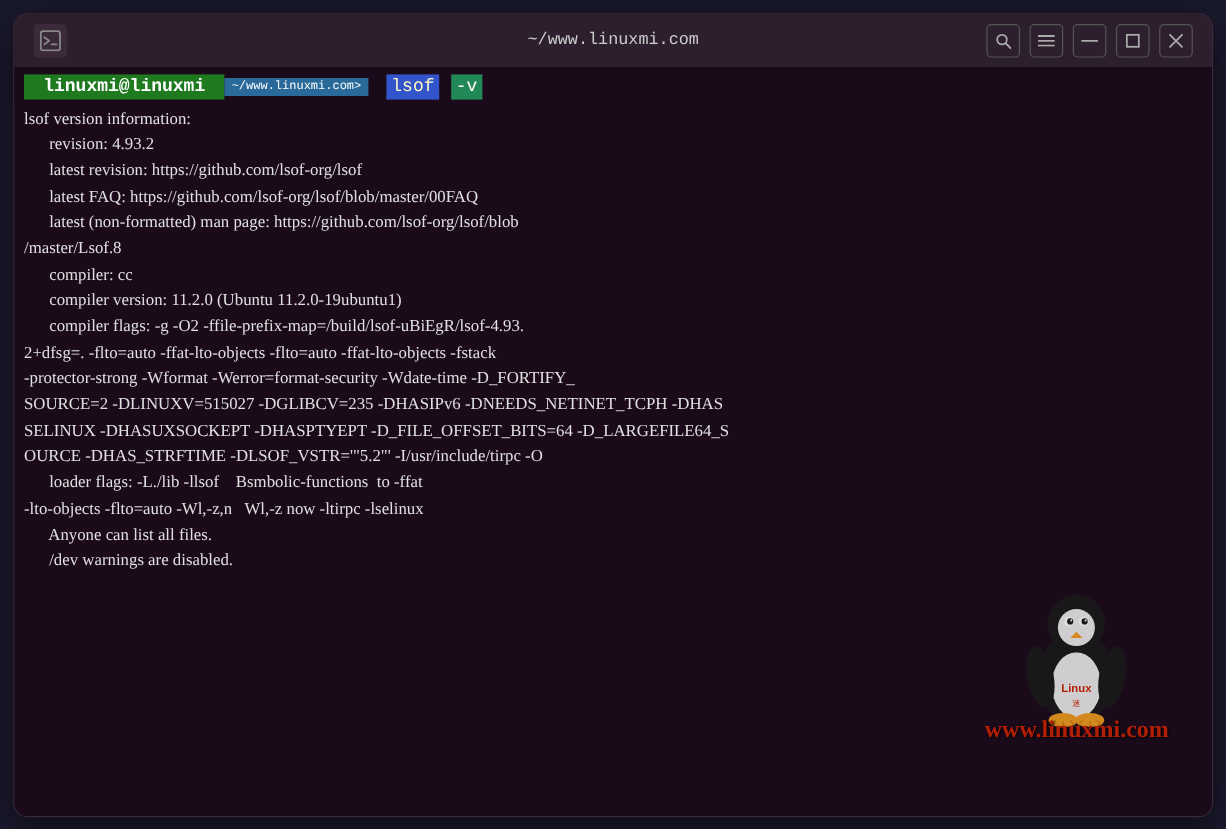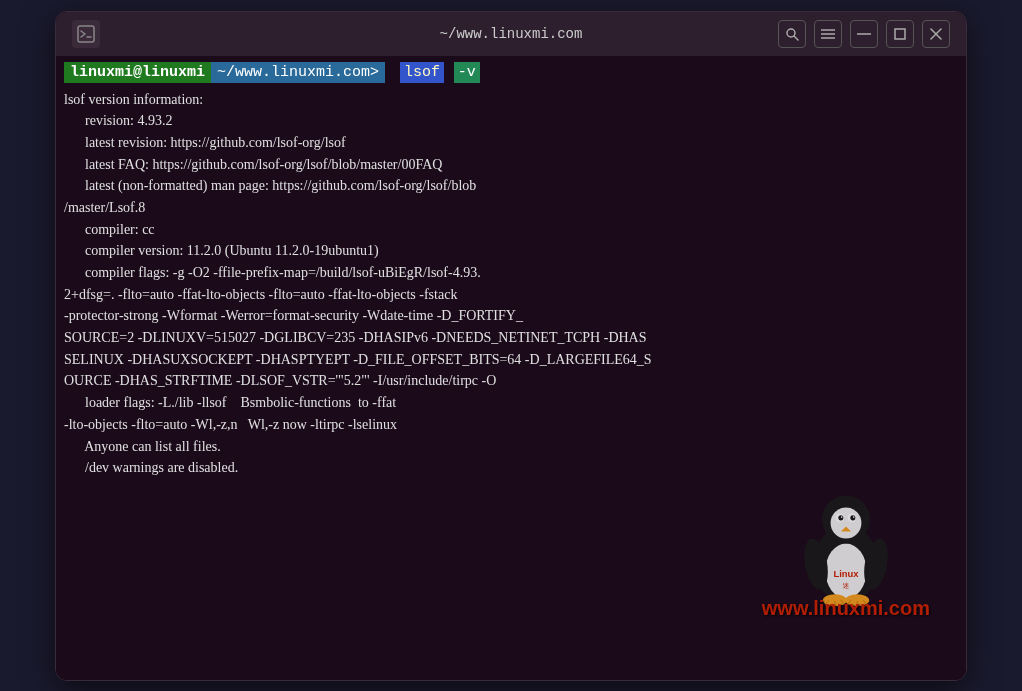--- a/index.html
+++ b/index.html
@@ -8,21 +8,21 @@
       width: 1022px;
       height: 691px;
       background: #1a1a2e;
       display: flex;
       align-items: center;
       justify-content: center;
       font-family: 'Courier New', Courier, monospace;
     }
 
     .terminal-window {
-      width: 912px;
+      width: 1000px;
       height: 670px;
       background: #1a0a1a;
       border-radius: 12px;
       overflow: hidden;
       display: flex;
       flex-direction: column;
       border: 1px solid #3a2a3a;
       box-shadow: 0 8px 32px rgba(0,0,0,0.6);
     }
 
@@ -93,31 +93,31 @@
     .prompt-line {
       display: flex;
       align-items: center;
       padding: 6px 8px;
       background: #1a0a1a;
     }
 
     .prompt-user {
       background: #1f7a1f;
       color: #ffffff;
-      padding: 2px 6px;
+      padding: 2px 16px;
       font-size: 15px;
       font-family: 'Courier New', monospace;
       font-weight: bold;
     }
 
     .prompt-path {
       background: #2a6a9a;
       color: #ffffff;
       padding: 2px 6px;
-      font-size: 15px;
+      font-size: 10px;
       font-family: 'Courier New', monospace;
     }
 
     .prompt-arrow {
       color: #aaaaaa;
       font-size: 15px;
       font-family: 'Courier New', monospace;
       margin-right: 6px;
     }
 
@@ -159,21 +159,21 @@
       pointer-events: none;
     }
 
     .penguin-svg {
       width: 120px;
       height: 120px;
     }
 
     .watermark-text {
       color: #cc2200;
-      font-family: Liberation Sans, sans-serif;
+      font-family: Liberation Serif, serif;
       font-size: 20px;
       font-weight: bold;
       text-shadow: 1px 1px 2px #000;
       margin-top: -10px;
     }
   </style>
 </head>
 <body>
 
 <div class="terminal-window">

